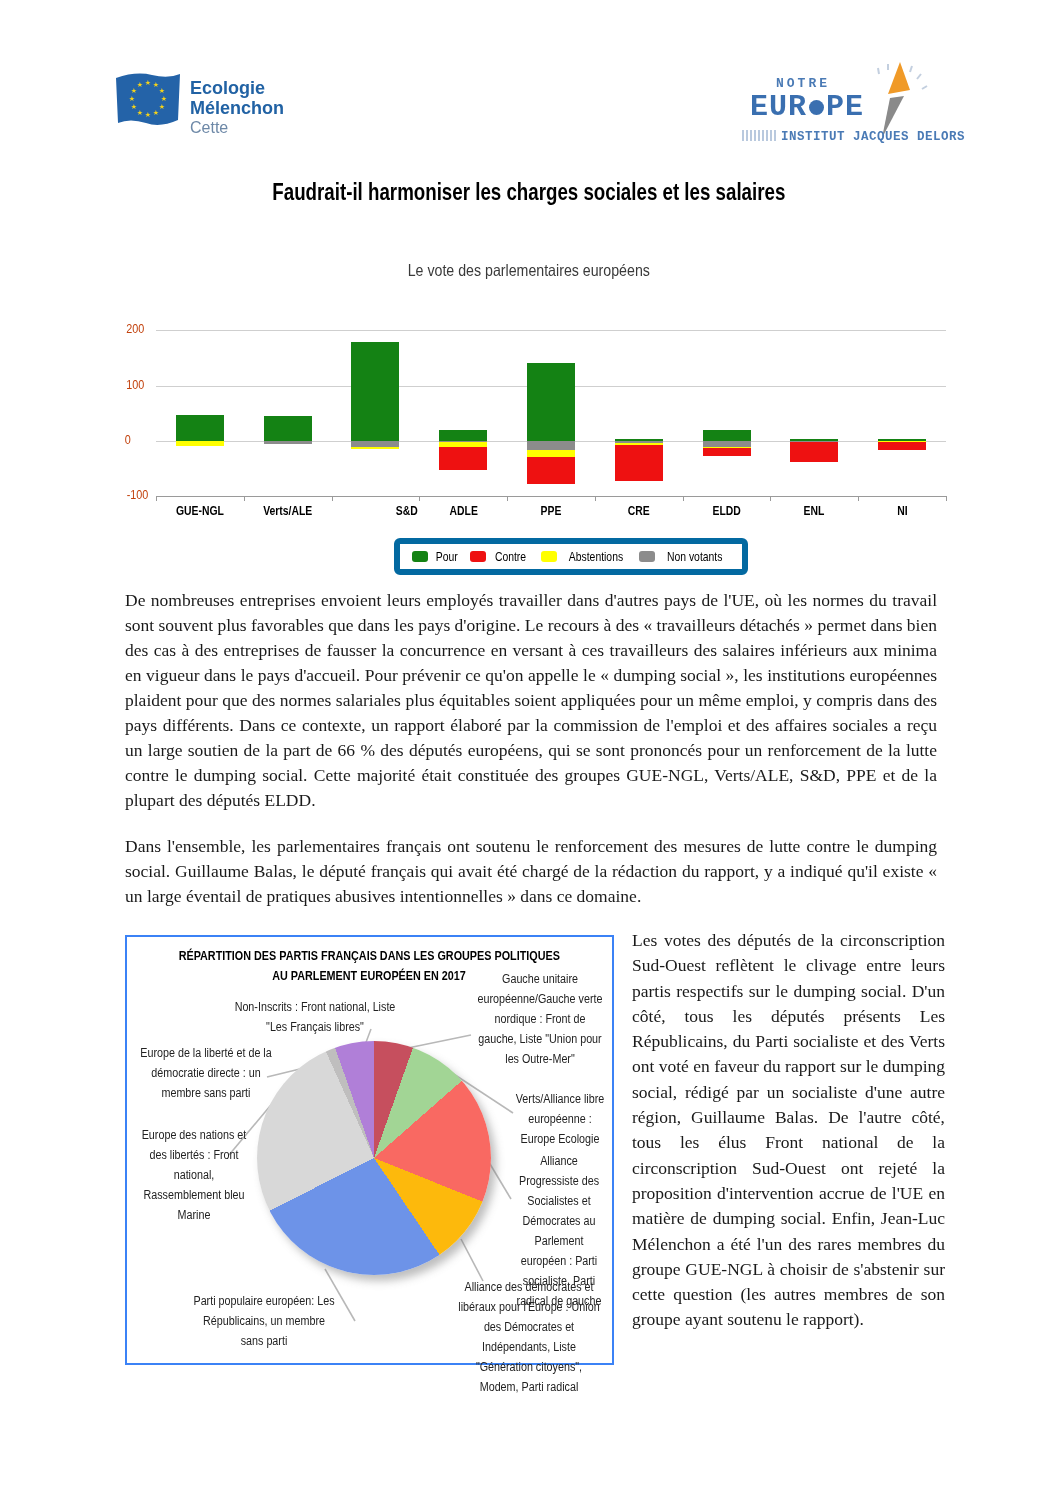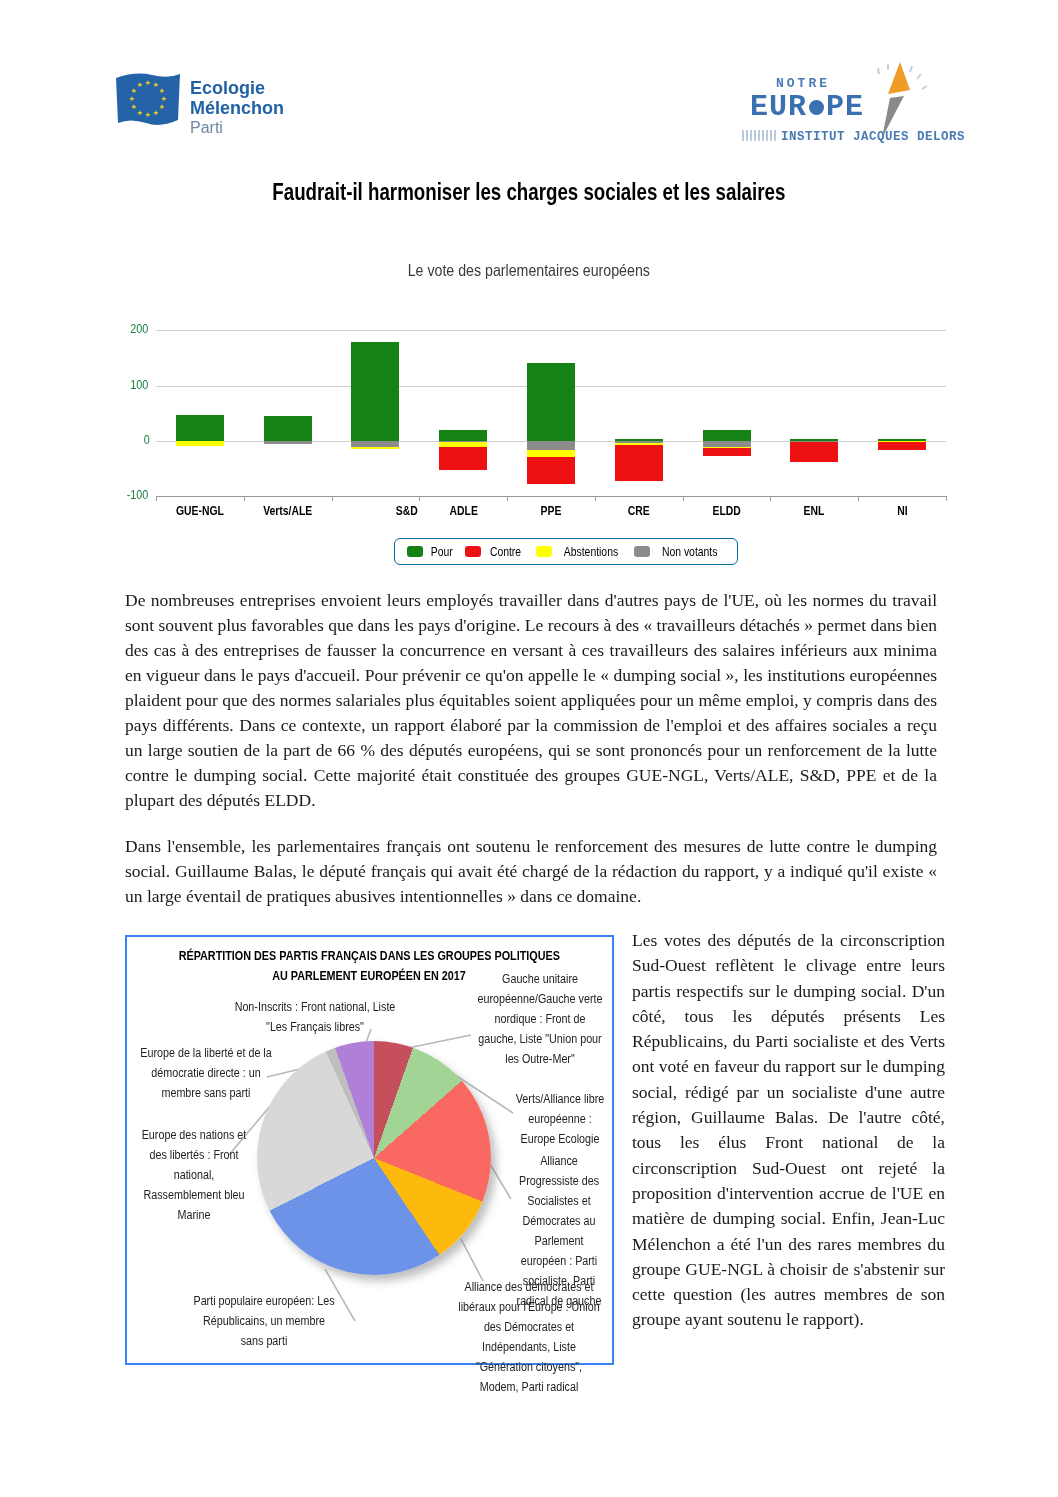--- a/index.html
+++ b/index.html
@@ -28,26 +28,26 @@
   
   .doc-title{left:0;top:172px;width:1058px;text-align:center;font-weight:700;font-size:24px;
              line-height:40px;color:#000;}
   .doc-title .cx{transform:scaleX(.78);}
   .subtitle{left:0;top:261px;width:1058px;text-align:center;font-size:16.5px;color:#3a3a3a;}
 
   
   .barchart{left:118px;top:312px;width:828px;height:212px;}
   .gridline{position:absolute;height:1px;background:#cfcfcf;}
   .gridline.axisline{background:#9a9a9a;}
-  .ylab{position:absolute;left:0;width:33px;text-align:right;font-size:13.5px;color:#15803d;}
+  .ylab{position:absolute;left:6px;width:33px;font-size:13.5px;color:#c2410c;}
   .xtick{position:absolute;width:1px;height:5px;background:#9a9a9a;}
   .catlab{position:absolute;top:191px;text-align:center;font-size:13px;font-weight:700;color:#000;}
   .barseg{position:absolute;width:48px;}
   .legend{left:394px;top:538px;display:inline-flex;align-items:center;gap:10px;
-          border:1px solid #0369a1;border-radius:6px;padding:5px 12px;background:#fff;}
+          border:6px solid #0369a1;border-radius:6px;padding:5px 12px;background:#fff;}
   .lg-item{display:inline-flex;align-items:center;gap:5px;font-size:13px;color:#000;}
   .swatch{display:inline-block;width:16px;height:11px;border-radius:3px;}
 
   
   .bodytext{left:125px;top:588px;width:812px;font-size:17.5px;line-height:25px;text-align:justify;}
   .bodytext p{margin:0 0 21px 0;}
 
   
   .piebox{left:125px;top:935px;width:489px;height:430px;border:2px solid #3b82f6;box-sizing:border-box;}
   .pie-title{position:absolute;left:0;top:9px;width:100%;text-align:center;font-weight:700;
@@ -80,21 +80,21 @@
           <text x="28" y="45">★</text>
           <text x="22" y="39">★</text>
         <text x="20" y="31">★</text>
           <text x="22" y="23">★</text>
           <text x="28" y="17">★</text>
       </g>
     </svg>
     <div class="eu-name">
       <div class="l1">Ecologie</div>
       <div class="l2">Mélenchon</div>
-      <div class="l3">Parti</div>
+      <div class="l3">Cette</div>
     </div>
   </div>
 
   <div class="abs ne-logo">
     <div class="ne-top">NOTRE</div>
     <div class="ne-main"><span>EUR</span><span class="ne-dot"></span><span>PE</span></div>
     <svg class="ne-needle" width="70" height="100" viewBox="0 0 70 100">
       <path d="M40,2 L50,30 L28,34 Z" fill="#f09a28"></path>
       <path d="M30,38 L44,36 L22,78 Z" fill="#8a8a8a"></path>
       <g stroke="#c3cfdf" stroke-width="2">

